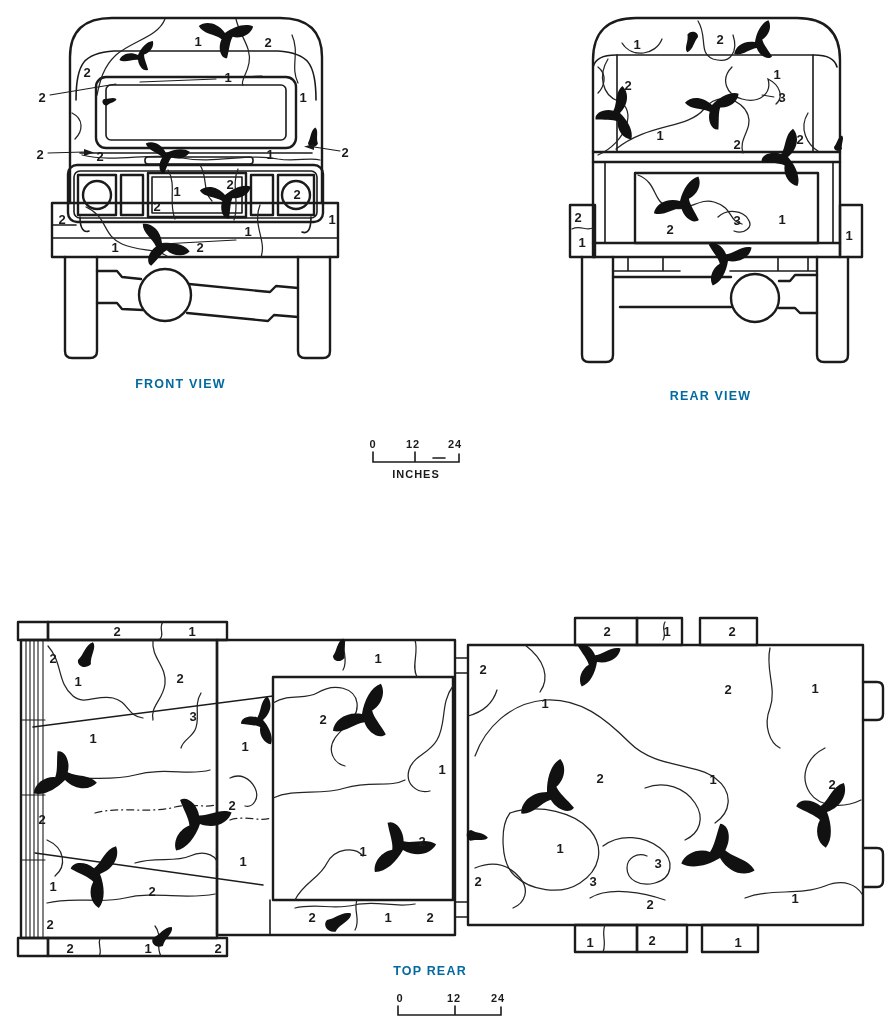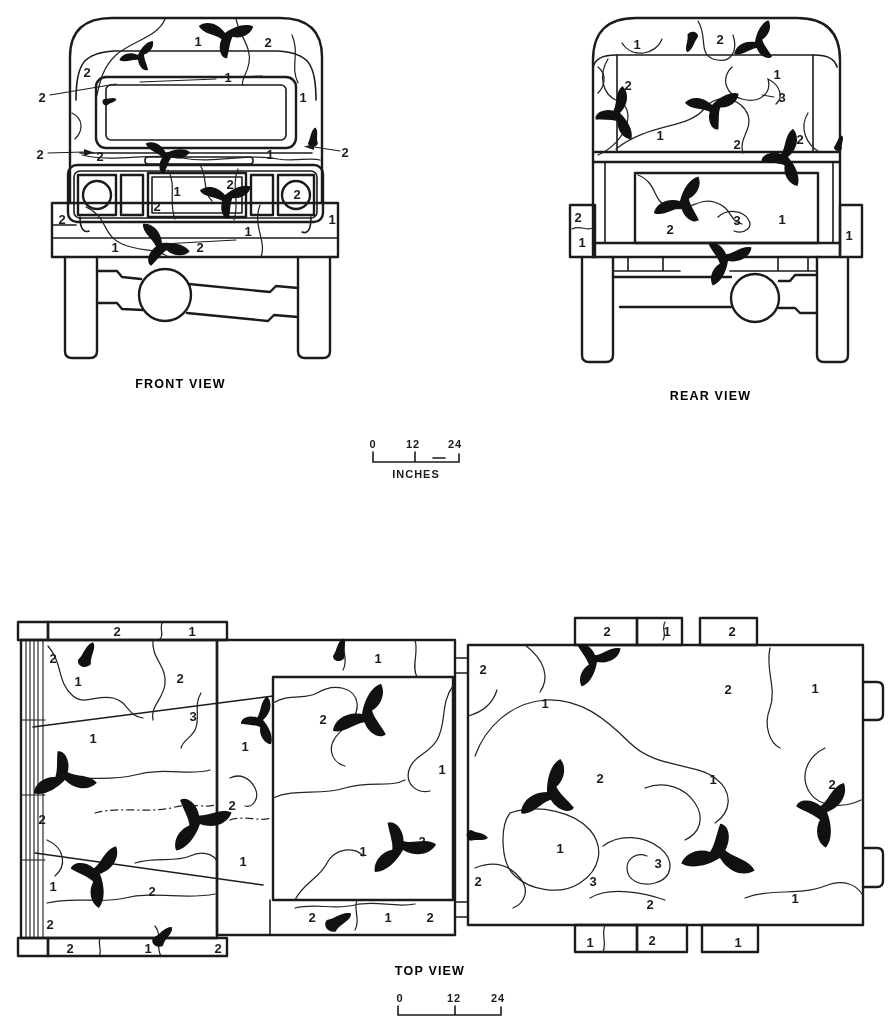--- a/index.html
+++ b/index.html
@@ -11,21 +11,21 @@
        stroke-linecap:round;stroke-linejoin:round}
   .outline .mid{stroke-width:1.6}
   .outline .hair{stroke-width:1.1}
   .camo path{fill:none;stroke:#242424;stroke-width:1.25;stroke-linecap:round}
   .camo .dash{stroke-dasharray:7 4 1 4}
   .leaders path{fill:none;stroke:#1b1b1b;stroke-width:1.1;stroke-linecap:round}
   .leaders polygon{fill:#1b1b1b;stroke:none}
   .blobs use{fill:#111111;stroke:none}
   .labels text,.num{font:700 13px "Liberation Sans",sans-serif;fill:#1b1b1b;text-anchor:middle}
   .caption{position:absolute;font:700 12.5px "Liberation Sans",sans-serif;letter-spacing:1.2px;
-       color:#000000;text-align:center;white-space:nowrap}
+       color:#0369a1;text-align:center;white-space:nowrap}
   .scl{font:700 11px "Liberation Sans",sans-serif;fill:#1b1b1b;text-anchor:middle;letter-spacing:1px}
   .sbr{fill:none;stroke:#1b1b1b;stroke-width:1.6;stroke-linecap:round}
 </style>
 </head>
 <body>
 
 <svg width="0" height="0">
   <defs>
     <path id="blob" d="M0,0 C-12,-10 -26,-8 -32,0 C-24,8 -12,4 -2,8 C-4,18 2,30 10,28
                       C10,18 8,8 10,2 C20,2 30,-6 30,-16 C20,-18 8,-10 0,0 Z"></path>
@@ -309,21 +309,21 @@
       <text x="653" y="260">3</text>
       <text x="588" y="278">3</text>
       <text x="473" y="278">2</text>
       <text x="645" y="301">2</text>
       <text x="790" y="295">1</text>
       <text x="585" y="339">1</text>
       <text x="647" y="337">2</text>
       <text x="733" y="339">1</text>
     </g>
 </svg>
-<div class="caption" style="left:385px;top:964px;width:90px">TOP VIEW</div>
+<div class="caption" style="left:385px;top:964px;width:90px">TOP REAR</div>
 
 <svg style="left:386px;top:986px" width="130" height="50" viewBox="0 0 130 50" class="clip">
   <text class="scl" x="14" y="16">0</text>
   <text class="scl" x="68" y="16">12</text>
   <text class="scl" x="112" y="16">24</text>
   <path class="sbr" d="M12,20 V29 H115 V21 M69,20 V29"></path>
   <text class="scl" x="64" y="47">INCHES</text>
 </svg>
 
 </body></html>

